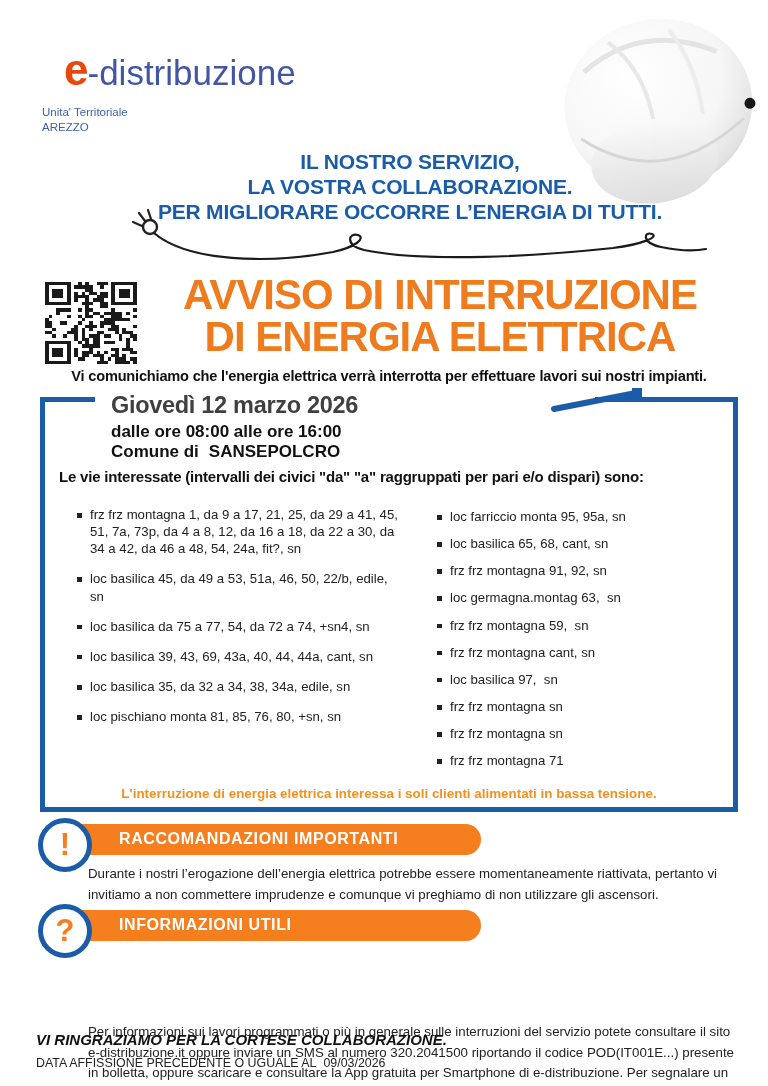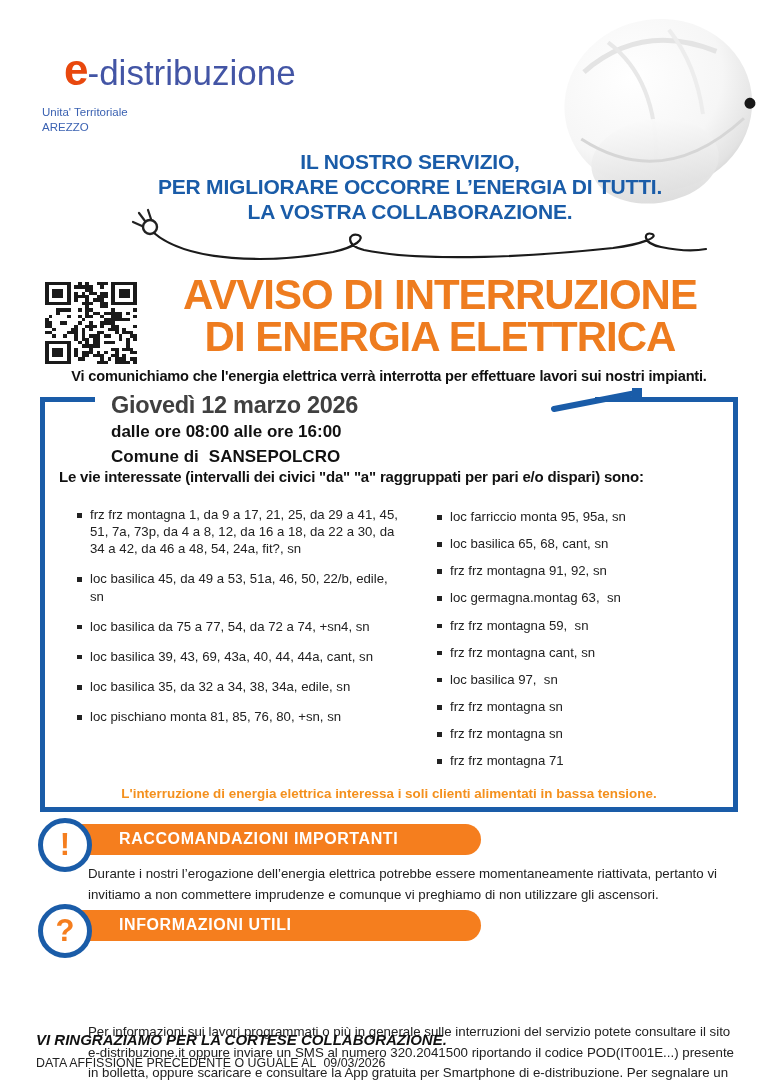--- a/index.html
+++ b/index.html
@@ -34,21 +34,21 @@
               font-weight:bold; font-size:14.6px; color:#111; letter-spacing:-0.2px; }
 
   
   .ibox { position:absolute; left:40px; top:397px; width:698px; height:415px;
           border:5px solid #1a5ca8; background:#fff; }
   .ibox .gap { position:absolute; left:50px; top:-6px; width:500px; height:7px; background:#fff; }
   .pen { position:absolute; left:505px; top:-17px; width:110px; height:28px; }
   .datehead { position:absolute; left:62px; top:-10px; background:#fff; padding:0 8px 0 4px; }
   .datehead .d1 { font-size:23.5px; font-weight:bold; color:#404040; letter-spacing:-0.3px; }
   .datehead .d2 { font-size:17px; font-weight:bold; color:#111; margin-top:3px; }
-  .datehead .d3 { font-size:17px; font-weight:bold; color:#111; margin-top:5px; }
+  .datehead .d3 { font-size:17px; font-weight:bold; color:#111; }
   .datehead .d3 .val { margin-left:10px; }
 
   .streets-head { position:absolute; left:14px; top:66px; width:670px;
                   font-weight:bold; font-size:15px; color:#111; letter-spacing:-0.2px; }
   ul.streets { position:absolute; list-style:none; }
   ul.streets li { position:relative; padding-left:13px; font-size:13.2px; color:#222;
                   line-height:1.3; white-space:pre-wrap; }
   ul.streets li::before { content:""; position:absolute; left:0; top:7px; width:4.5px; height:4.5px; background:#222; }
   ul.left-col  { left:32px;  top:104px; width:322px; }
   ul.left-col li  { margin-bottom:13px; }
@@ -112,22 +112,22 @@
         <path d="M 128 22 Q 150 60 150 110" fill="none" stroke="#ededed" stroke-width="4"></path>
         <ellipse cx="96" cy="150" rx="64" ry="42" fill="url(#helmB)" opacity="0.95"></ellipse>
         <path d="M 26 118 Q 100 182 190 120" fill="none" stroke="#d6d6d6" stroke-width="3"></path>
         <circle cx="198" cy="106" r="5.5" fill="#181818"></circle>
       </g>
     </svg>
   </div>
 
   <div class="slogan">
     <div>IL NOSTRO SERVIZIO,</div>
+    <div>LA VOSTRA COLLABORAZIONE.</div>
     <div>PER MIGLIORARE OCCORRE L’ENERGIA DI TUTTI.</div>
-    <div>LA VOSTRA COLLABORAZIONE.</div>
   </div>
 
   <div class="cable">
     <svg viewBox="0 0 600 70" width="600" height="70">
       <g>
         <circle cx="32" cy="27" r="7" fill="none" stroke="#222" stroke-width="2.4"></circle>
         <line x1="27" y1="21" x2="21" y2="13" stroke="#222" stroke-width="2.2" stroke-linecap="round"></line>
         <line x1="33" y1="19" x2="30" y2="10" stroke="#222" stroke-width="2.2" stroke-linecap="round"></line>
         <line x1="24" y1="26" x2="15" y2="22" stroke="#222" stroke-width="2.2" stroke-linecap="round"></line>
       </g>

